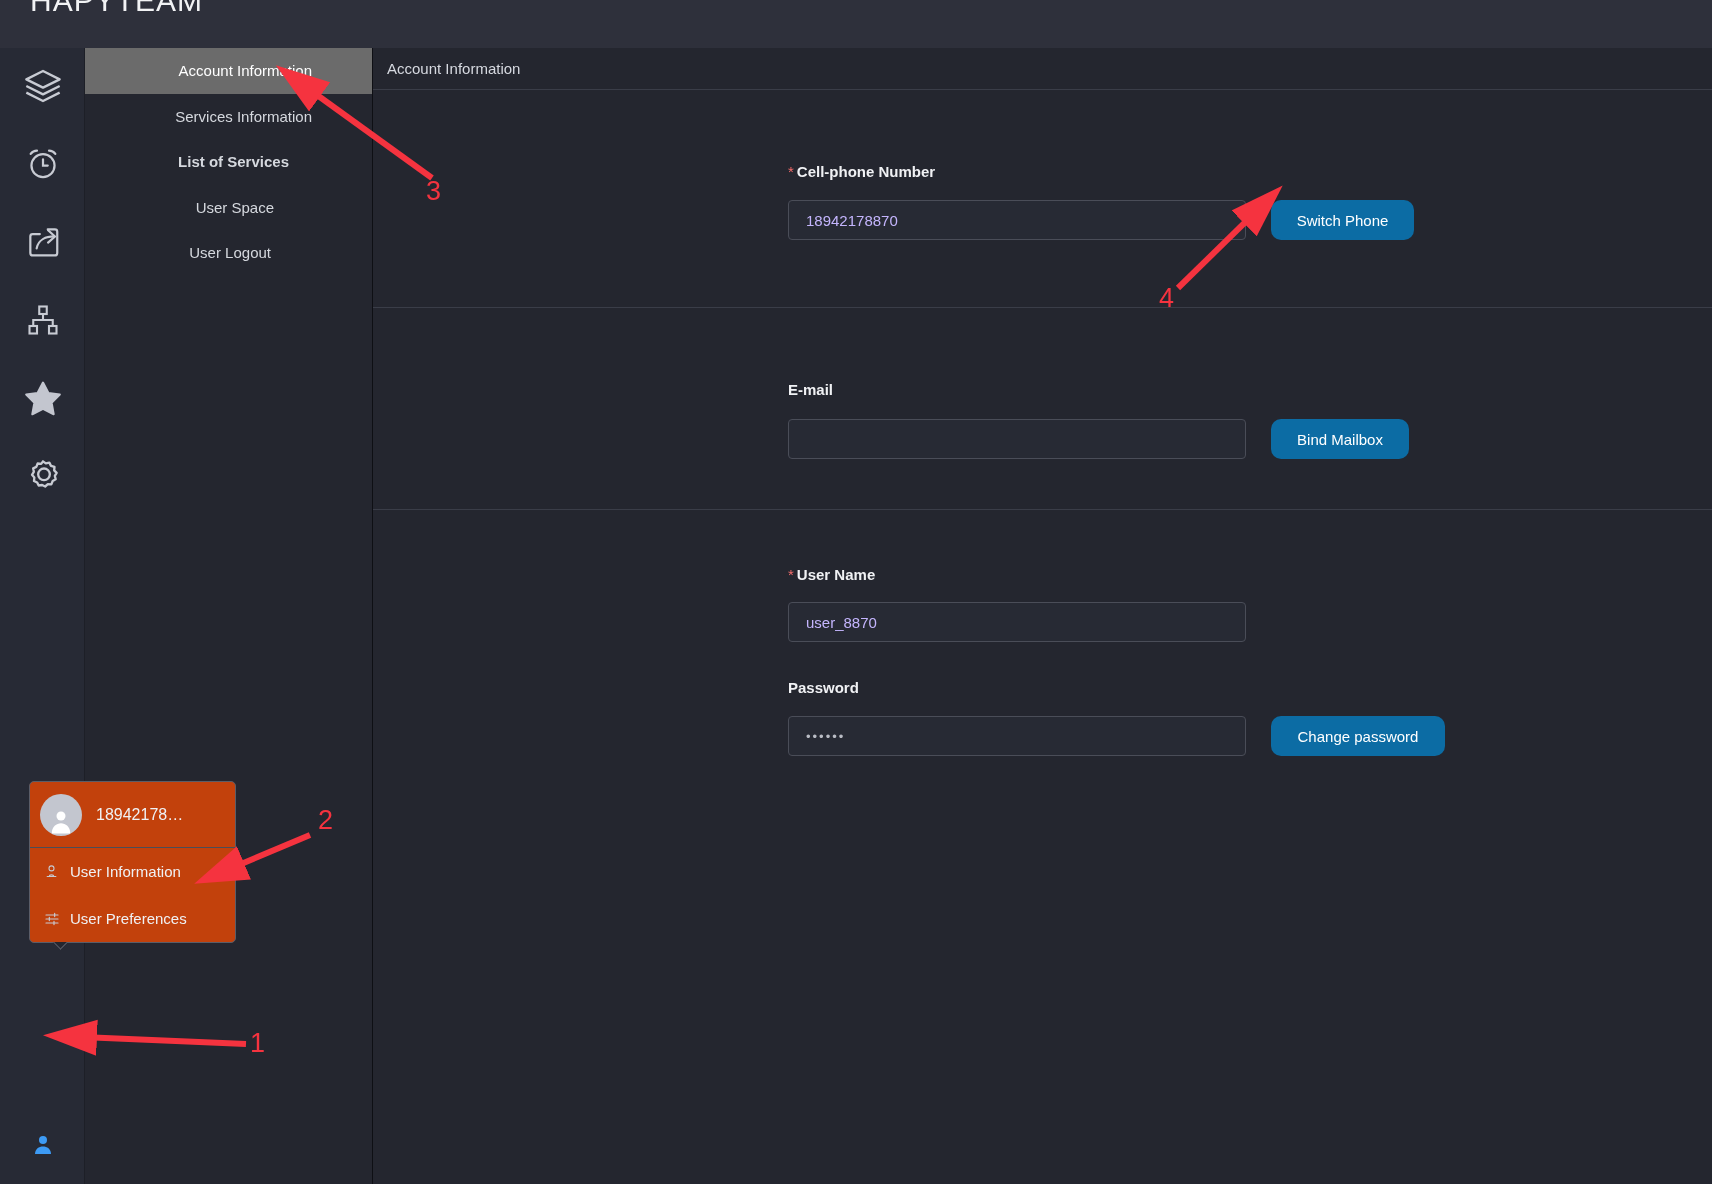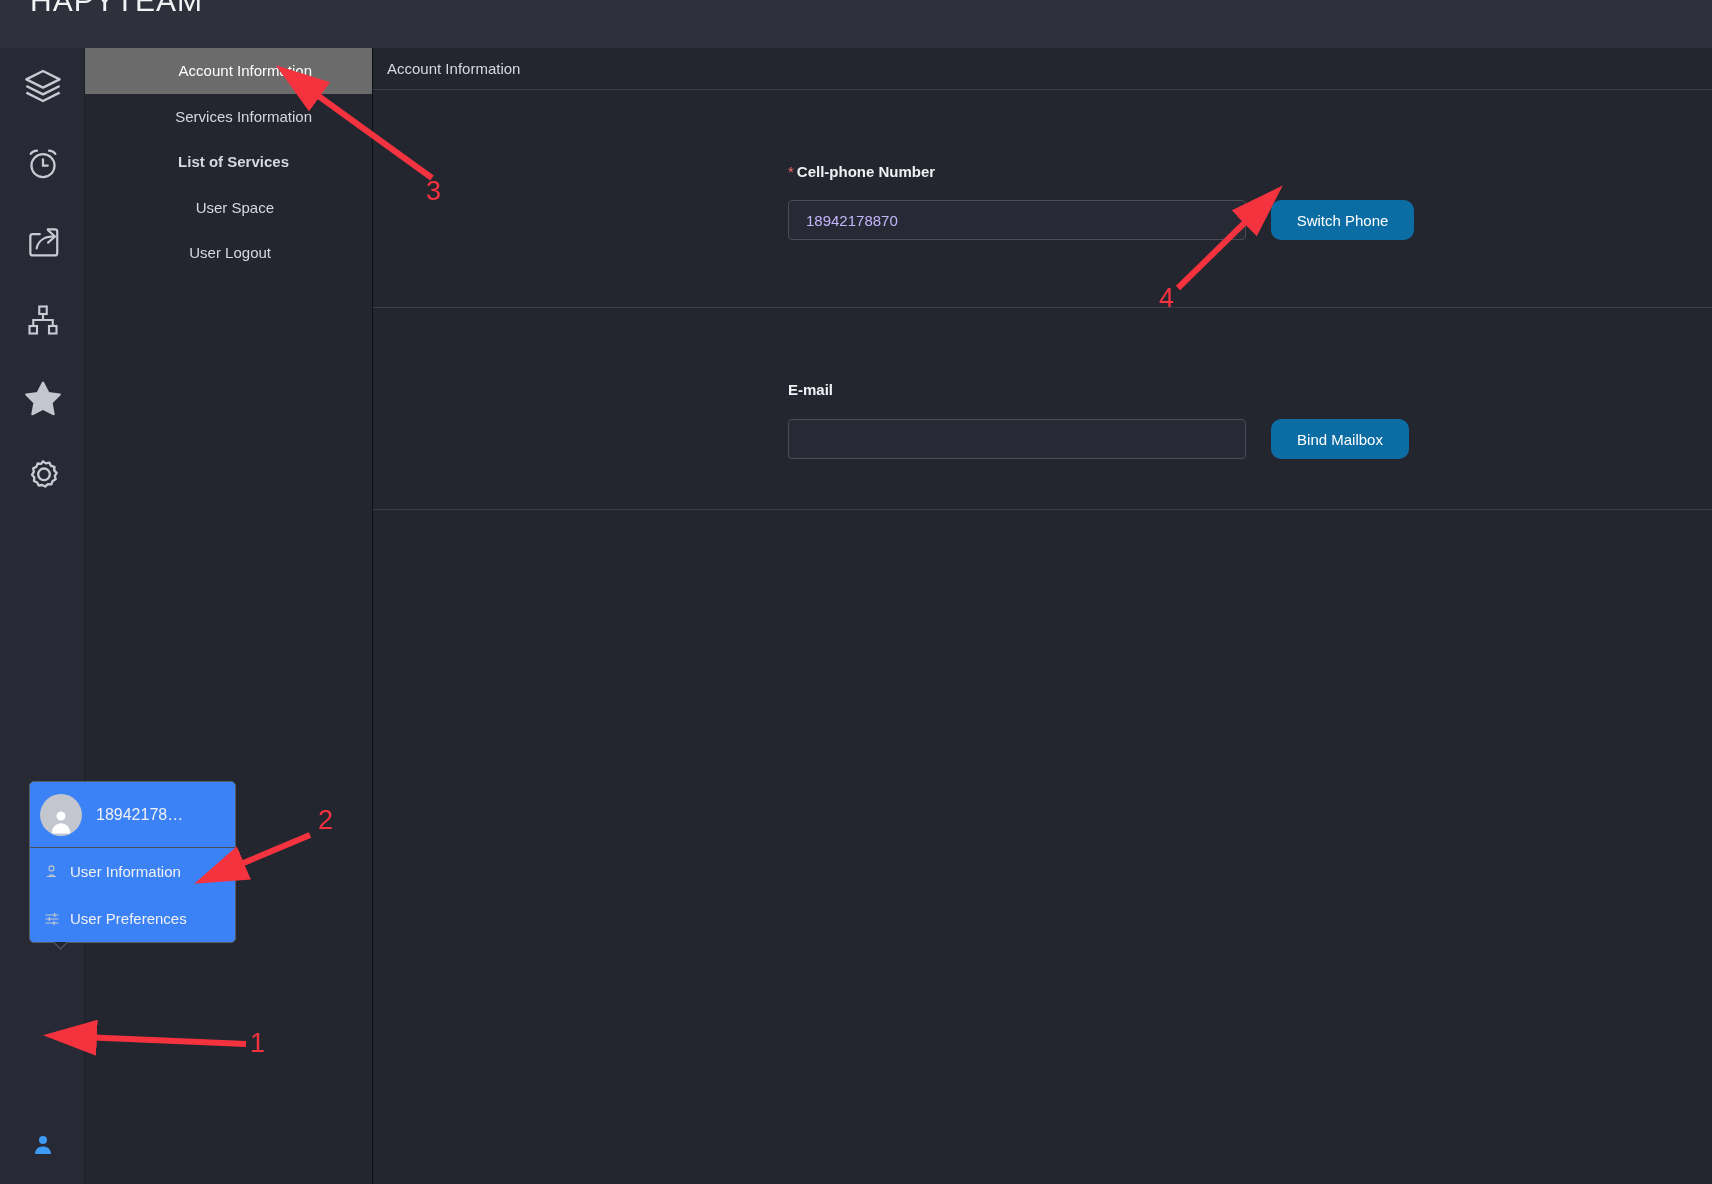--- a/index.html
+++ b/index.html
@@ -90,21 +90,21 @@
     background: #0c6ca4; color: #ffffff; font-size: 15px;
     border: none; border-radius: 10px; cursor: pointer;
     font-family: "Liberation Sans", sans-serif;
     display: flex; align-items: center; justify-content: center;
     white-space: nowrap;
   }
 
   
   .user-pop {
     position: absolute; left: 29px; top: 781px; width: 207px;
-    background: #3b82f6; border: 1px solid #5a5d68; border-radius: 5px;
+    background: #c2410c; border: 1px solid #5a5d68; border-radius: 5px;
     z-index: 20;
   }
   .pop-head {
     height: 66px; display: flex; align-items: center; padding-left: 10px;
     border-bottom: 1px solid #4a4d58;
   }
   .avatar {
     width: 42px; height: 42px; border-radius: 50%; background: #c3c6cf;
     display: flex; align-items: flex-end; justify-content: center; overflow: hidden;
     flex: 0 0 auto;
@@ -232,20 +232,32 @@
     </div>
 
     <div class="form-section sec-email">
       <div class="field-label" style="left:415px; top:73px;">
         <span>E-mail</span>
       </div>
       <input class="field-input" style="left: 415px; top: 111px;" type="text" value="">
       <button class="btn-primary" style="left:898px; top:111px; width:138px;">Bind Mailbox</button>
     </div>
 
+    <div class="form-section sec-user">
+      <div class="field-label" style="left:415px; top:56px;">
+        <span class="req">*</span><span>User Name</span>
+      </div>
+      <input class="field-input" style="left: 415px; top: 92px;" type="text" value="user_8870">
+
+      <div class="field-label" style="left:415px; top:169px;">
+        <span>Password</span>
+      </div>
+      <input class="field-input pwd" style="left: 415px; top: 206px;" type="text" value="••••••">
+      <button class="btn-primary" style="left:898px; top:206px; width:174px;">Change password</button>
+    </div>
   </div>
 
   <div class="user-pop">
     <div class="pop-head">
       <div class="avatar">
         <svg width="30" height="30" viewBox="0 0 24 24" fill="#ffffff">
           <circle cx="12" cy="8" r="3.6"></circle>
           <path d="M4.6 22 C4.6 16.6 8.4 13.8 12 13.8 C15.6 13.8 19.4 16.6 19.4 22 Z"></path>
         </svg>
       </div>

